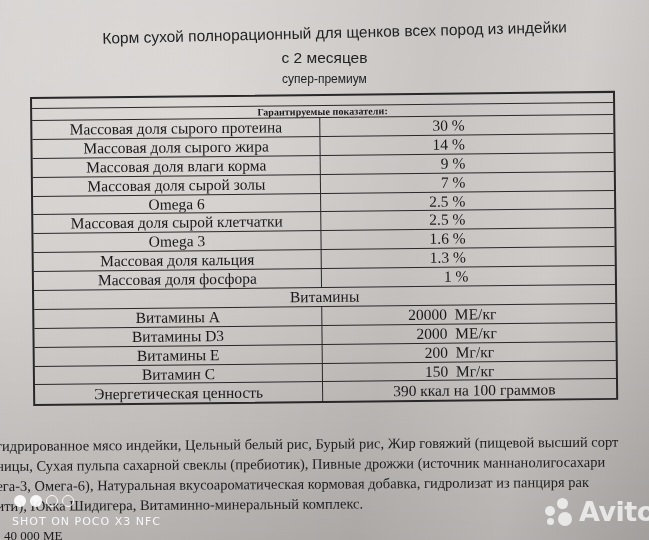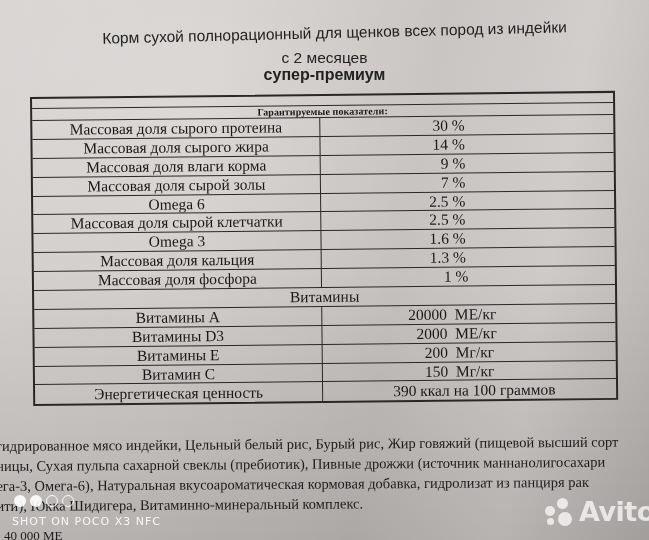--- a/index.html
+++ b/index.html
@@ -13,21 +13,21 @@
     background:
       linear-gradient(100deg, rgba(255,255,255,0.10) 0%, rgba(0,0,0,0) 30%, rgba(0,0,0,0.05) 60%, rgba(255,255,255,0.06) 80%, rgba(0,0,0,0.08) 100%),
       linear-gradient(180deg, rgba(255,255,255,0.08) 0%, rgba(0,0,0,0.00) 50%, rgba(0,0,0,0.10) 100%);
   }
   .heading {
     position: absolute; left: 0; width: 649px; text-align: center;
     font-family: "Liberation Sans", sans-serif; font-size: 15.5px; color: #222;
   }
   .heading.h1 { top: 24px; left: 10px; transform: rotate(-1.4deg); }
   .heading.h2 { top: 49px; }
-  .heading.h3 { top: 66px; font-size: 16px; font-weight: bold; }
+  .heading.h3 { top: 72px; font-size: 12px; }
 
   .table {
     position: absolute; left: 30px; top: 97px; width: 585px;
     border: 2px solid #2a2728; box-sizing: border-box;
     font-family: "Liberation Serif", serif; font-size: 15.5px; color: #1a1819;
     transform: rotate(-0.6deg); transform-origin: left top;
   }
   .row { display: flex; height: 18.9px; border-bottom: 1.5px solid #2a2728; box-sizing: border-box; }
   .row:last-child { border-bottom: none; }
   .row.caption { height: 10px; }

